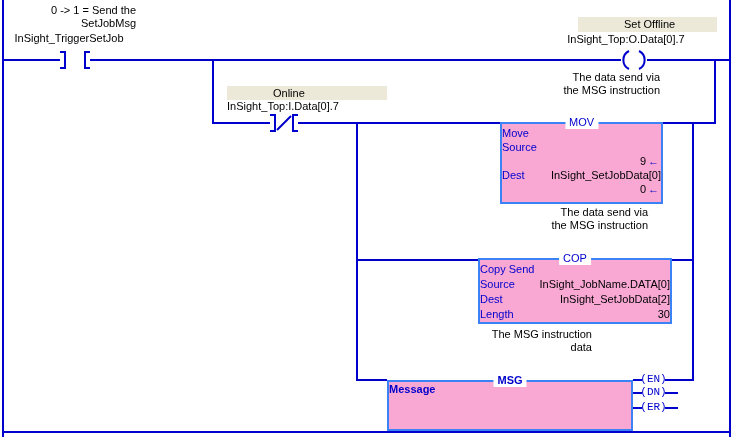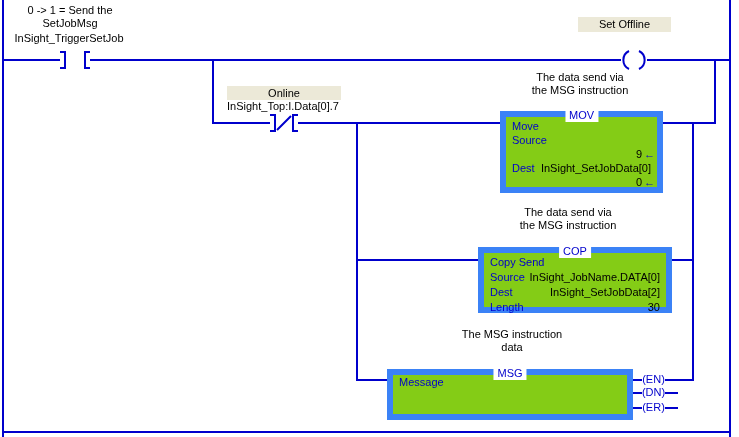--- a/index.html
+++ b/index.html
@@ -3,45 +3,46 @@
 <meta charset="utf-8">
 <style>
   html,body{margin:0;padding:0;background:#fff;}
   .stage{
     position:relative;width:739px;height:437px;background:#ffffff;
     font-family:"Liberation Sans",sans-serif;font-size:11px;color:#000;
     overflow:hidden;
   }
   .abs{position:absolute;}
   svg.wires{position:absolute;left:0;top:0;}
-  .comment{color:#000;text-align:center;line-height:13px;}
+  .comment{color:#000;text-align:right;line-height:13px;}
   .comment div{white-space:nowrap;}
   .tag{color:#000;text-align:center;line-height:13px;white-space:nowrap;}
   .desc{
-    background:#ece9d8;color:#000;text-align:center;
-    white-space:nowrap;overflow:hidden;
+    background:#ece9d8;color:#000;
+    white-space:nowrap;overflow:hidden;padding-left:46px;
   }
   .instr{
-    position:absolute;border:6px solid #3b82f6;background:#84cc16;
+    position:absolute;border:2px solid #3b82f6;background:#f9a8d4;
     box-sizing:border-box;
+    margin-top:11px;
   }
   .instr .title{
     position:absolute;top:-8px;left:50%;transform:translateX(-50%);
     background:#ffffff;padding:0 4px;color:#0000cc;line-height:13px;
     white-space:nowrap;
   }
   .rows{width:100%;}
   .row{display:flex;justify-content:space-between;align-items:center;
-    padding:0 6px;white-space:nowrap;}
+    padding:0 0;white-space:nowrap;}
   .kw{color:#0000cc;}
   .op{color:#000;}
   .valrow{justify-content:flex-end;padding-right:2px;}
   .arrow{color:#0000cc;margin-left:2px;}
   .flag{position:absolute;color:#0000cc;text-align:center;line-height:13px;
-    white-space:nowrap;}
+    white-space:nowrap;font-family:Liberation Mono, monospace;}
   .browse-btn{
     width:19px;height:15px;margin-left:5px;
     background:#e6e3da;border:1px solid #8e8e8e;box-sizing:border-box;
     box-shadow:inset 1px 1px 0 #ffffff, inset -1px -1px 0 #9a9a9a;
     font-size:10px;line-height:11px;text-align:center;color:#000;
   }
 </style>
 </head>
 <body>
 
@@ -66,20 +67,21 @@
     </g>
   </svg>
 
   <div class="abs comment" style="left:4px;top:4px;width:132px;">
     <div>0 -&gt; 1 = Send the</div>
     <div>SetJobMsg</div>
   </div>
   <div class="abs tag" style="left:2px;top:32px;width:134px;">InSight_TriggerSetJob</div>
 
   <div class="abs desc" style="left:578px;top:17px;width:93px;height:15px;line-height:15px;">Set Offline</div>
+  <div class="abs tag" style="left:553px;top:33px;width:146px;">InSight_Top:O.Data[0].7</div>
 
   <div class="abs desc" style="left:227px;top:86px;width:114px;height:14px;line-height:14px;">Online</div>
   <div class="abs tag" style="left:221px;top:100px;width:124px;">InSight_Top:I.Data[0].7</div>
 
   <div class="abs comment" style="left:500px;top:71px;width:160px;">
     <div>The data send via</div>
     <div>the MSG instruction</div>
   </div>
 
   <div class="instr" style="left:500px;top:111px;width:163px;height:82px;">
@@ -130,21 +132,21 @@
         <span class="op">30</span>
       </div>
     </div>
   </div>
 
   <div class="abs comment" style="left:432px;top:328px;width:160px;">
     <div>The MSG instruction</div>
     <div>data</div>
   </div>
 
-  <div class="instr" style="left:387px;top:369px;width:246px;height:51px;">
+  <div class="instr" style="left:387px;top:369px;width:246px;height:51px;font-weight:bold;">
     <div class="title">MSG</div>
     <div class="rows" style="padding-top:1px;">
       <div class="row" style="line-height:13px;">
         <span class="kw">Message</span>
       </div>
     </div>
   </div>
 
   <div class="flag" style="left:640px;top:373px;width:27px;">(EN)</div>
   <div class="flag" style="left:640px;top:386px;width:27px;">(DN)</div>

